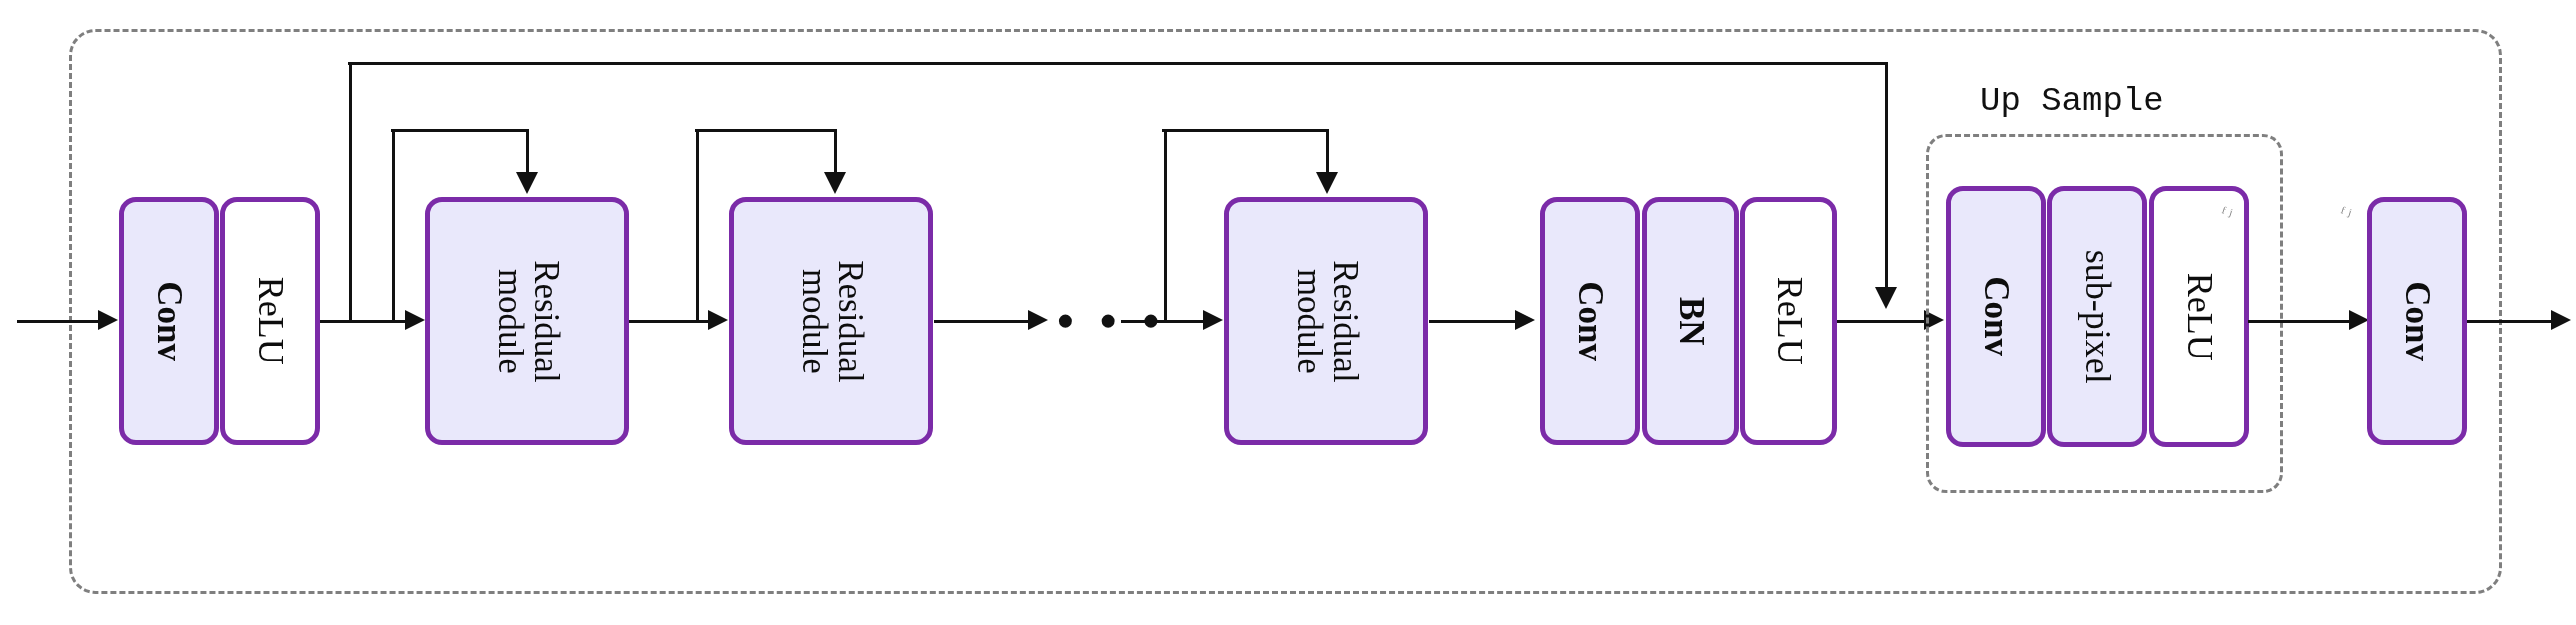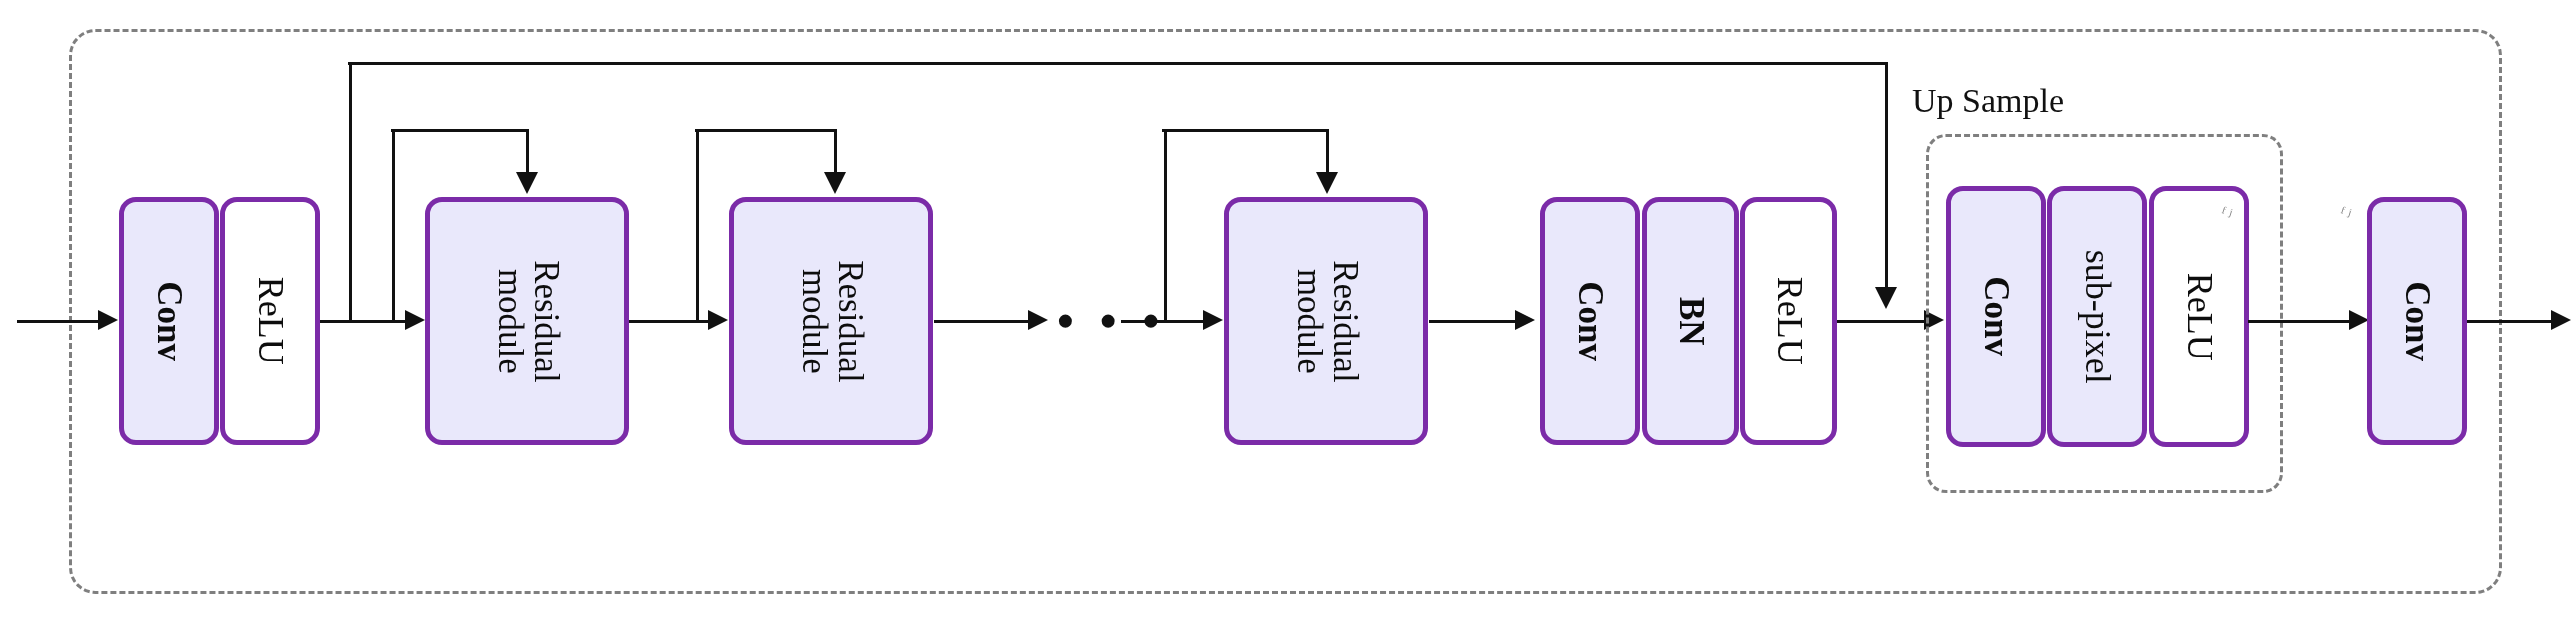--- a/index.html
+++ b/index.html
@@ -142,21 +142,21 @@
     <span class="vlabel bold">BN</span>
   </div>
   <div class="blk plain" style="left:1740px;top:197px;width:97px;height:248px;">
     <span class="vlabel">ReLU</span>
   </div>
 
   <div class="hline" style="left:1837px;top:320px;width:90px;"></div>
   <div class="hline" style="left:1887px;top:320px;width:47px;"></div>
   <div class="arrow-r" style="left:1924px;top:310px;"></div>
 
-  <div class="group-label" style="left:1912px;top:82px;">Up Sample</div>
+  <div class="group-label" style="left:1980px;top:82px;font-family:Liberation Mono, monospace;">Up Sample</div>
   <div class="group-dash" style="left:1926px;top:134px;width:357px;height:359px;"></div>
 
   <div class="blk filled" style="left:1946px;top:186px;width:100px;height:261px;">
     <span class="vlabel bold">Conv</span>
   </div>
   <div class="blk filled" style="left:2047px;top:186px;width:100px;height:261px;">
     <span class="vlabel">sub-pixel</span>
   </div>
   <div class="blk plain" style="left:2149px;top:186px;width:100px;height:261px;">
     <span class="vlabel">ReLU</span>

